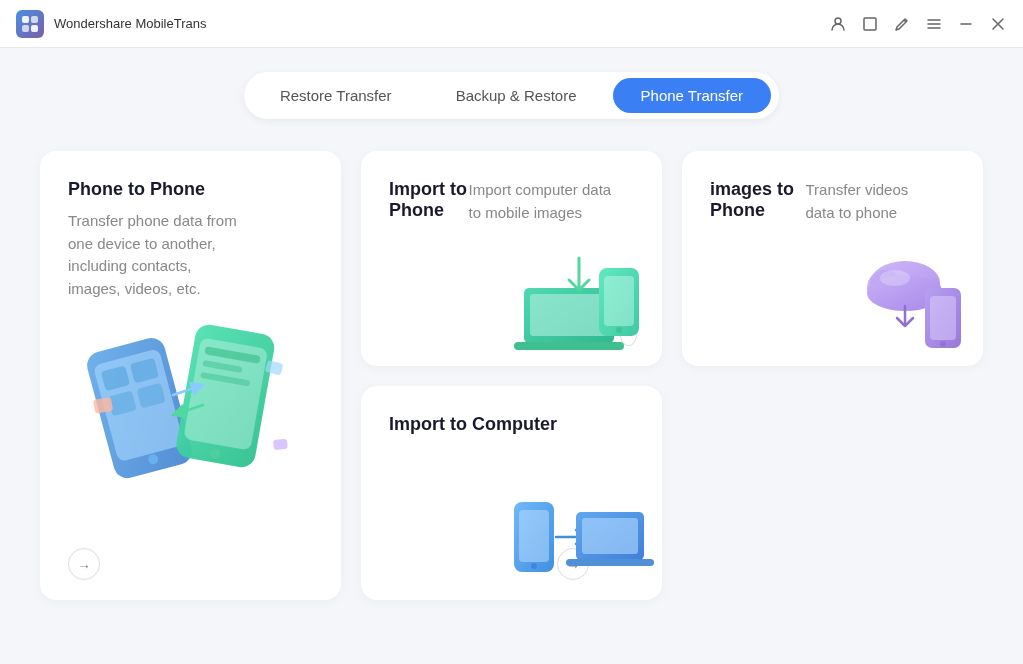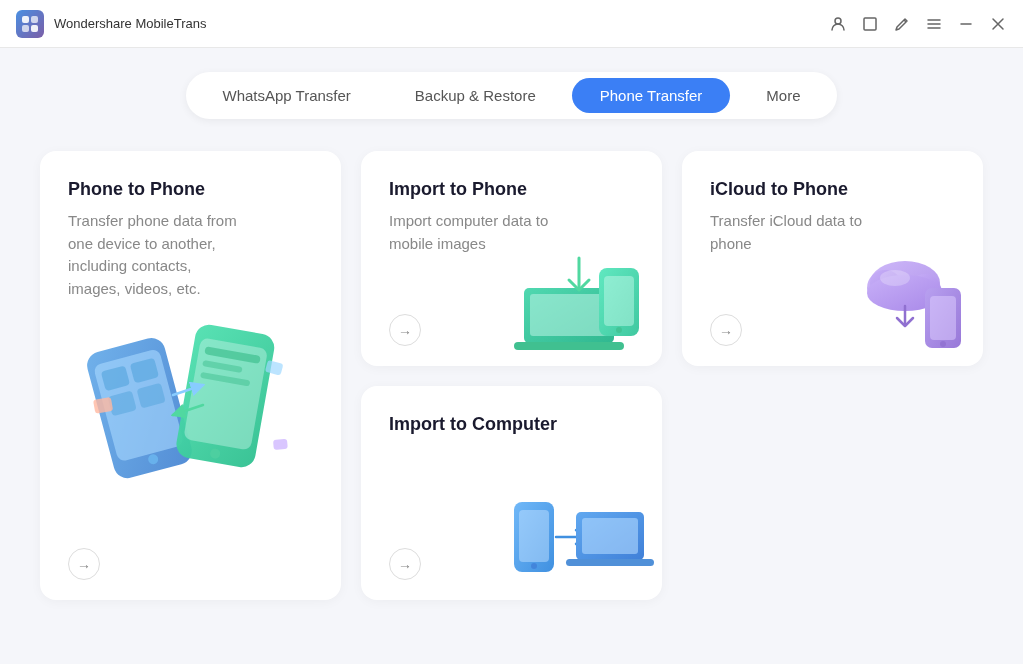--- a/index.html
+++ b/index.html
@@ -152,21 +152,21 @@
       font-size: 14px;
       cursor: pointer;
       margin-top: auto;
       transition: all 0.2s;
     }
 
     
     .card-small {
       min-height: 180px;
       display: flex;
-      flex-direction: column;
+      flex-direction: row;
     }
   </style>
 </head>
 <body>
 
 <div class="titlebar">
   <div class="titlebar-left">
     <div class="app-icon">
       <svg width="20" height="20" viewBox="0 0 20 20">
         <rect x="2" y="2" width="7" height="7" rx="2" fill="white" opacity="0.9"></rect>
@@ -209,24 +209,23 @@
       <svg width="14" height="14" viewBox="0 0 14 14" fill="none">
         <path d="M2 2l10 10M12 2L2 12" stroke="#666" stroke-width="1.5" stroke-linecap="round"></path>
       </svg>
     </div>
   </div>
 </div>
 
 <div class="main-content">
 
   <div class="nav-tabs">
-    <button class="nav-tab">WhatsApp Transfer</button>
+    <button class="nav-tab">Restore Transfer</button>
     <button class="nav-tab">Backup &amp; Restore</button>
     <button class="nav-tab active">Phone Transfer</button>
-    <button class="nav-tab">More</button>
   </div>
 
   <div class="cards-grid">
 
     <div class="card card-large">
       <div class="card-title">Phone to Phone</div>
       <div class="card-desc">Transfer phone data from one device to another, including contacts, images, videos, etc.</div>
 
       <div style="flex: 1; display: flex; align-items: flex-end; justify-content: center; padding-bottom: 48px;">
         <svg width="240" height="200" viewBox="0 0 240 200">
@@ -307,22 +306,22 @@
             <stop offset="0%" stop-color="#60e8c0"></stop>
             <stop offset="100%" stop-color="#40c8a0"></stop>
           </linearGradient>
         </defs>
       </svg>
 
       <div class="card-arrow" style="margin-top: auto;">→</div>
     </div>
 
     <div class="card card-small">
-      <div class="card-title">iCloud to Phone</div>
-      <div class="card-desc">Transfer iCloud data to phone</div>
+      <div class="card-title">images to Phone</div>
+      <div class="card-desc">Transfer videos data to phone</div>
 
       <svg width="140" height="120" viewBox="0 0 140 120" style="position:absolute; right:8px; bottom:8px;">
 
         <ellipse cx="70" cy="45" rx="35" ry="22" fill="url(#cloudGrad)" opacity="0.9"></ellipse>
         <circle cx="50" cy="50" r="18" fill="url(#cloudGrad)" opacity="0.9"></circle>
         <circle cx="90" cy="52" r="16" fill="url(#cloudGrad)" opacity="0.9"></circle>
         <ellipse cx="70" cy="55" rx="38" ry="18" fill="url(#cloudGrad)"></ellipse>
 
         <ellipse cx="60" cy="40" rx="15" ry="8" fill="white" opacity="0.25"></ellipse>
 

